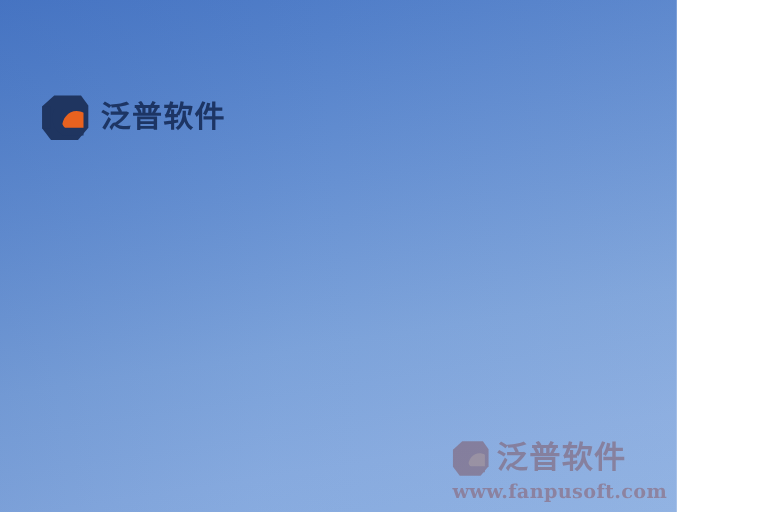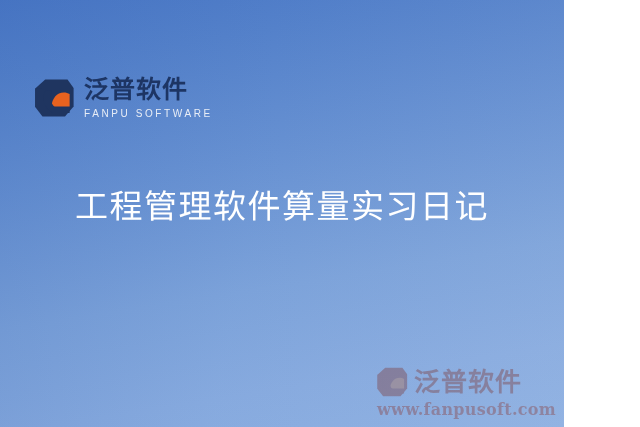--- a/index.html
+++ b/index.html
@@ -149,25 +149,23 @@
         <path d="M19.6 30.4 C19.6 22.6 25.0 16.4 31.8 16.4 C34.0 16.4 36.0 17.0 37.6 18.0 L37.6 30.4 Z" fill="#e8621f"></path>
 
         <path d="M16.6 33.8 C11.4 29.2 10.0 21.2 13.4 14.8 L20.0 14.8 C17.2 20.2 18.4 27.4 22.8 31.2 L37.6 31.2 L37.6 37.0 L20.4 37.0 Z" fill="#1f3560"></path>
 
         <path d="M3.2 12.6 L10.0 12.6 L10.0 31.0 L3.2 31.0 Z" fill="#1f3560"></path>
       </svg>
     </span>
 
     <span class="brand-text">
       <span class="brand-cn">泛普软件</span>
-      <span class="brand-en">FANPU SOFTWARE</span>
     </span>
   </div>
 
-  <div class="page-title">工程管理软件算量实习日记</div>
 
   <div class="watermark">
     <div class="watermark-row">
       <span class="watermark-mark">
         <svg viewBox="0 0 44 44" width="34" height="34" aria-hidden="true">
           <path d="M13.2 3.6 L35.5 3.6 L41.6 12.0 L41.6 30.5 L33.0 40.6 L10.5 40.6 L3.2 31.0 L3.2 12.6 Z" fill="#7d3c3c"></path>
           <path d="M19.6 30.4 C19.6 22.6 25.0 16.4 31.8 16.4 C34.0 16.4 36.0 17.0 37.6 18.0 L37.6 30.4 Z" fill="#b06a4a"></path>
           <path d="M16.6 33.8 C11.4 29.2 10.0 21.2 13.4 14.8 L20.0 14.8 C17.2 20.2 18.4 27.4 22.8 31.2 L37.6 31.2 L37.6 37.0 L20.4 37.0 Z" fill="#7d3c3c"></path>
           <path d="M3.2 12.6 L10.0 12.6 L10.0 31.0 L3.2 31.0 Z" fill="#7d3c3c"></path>
         </svg>

